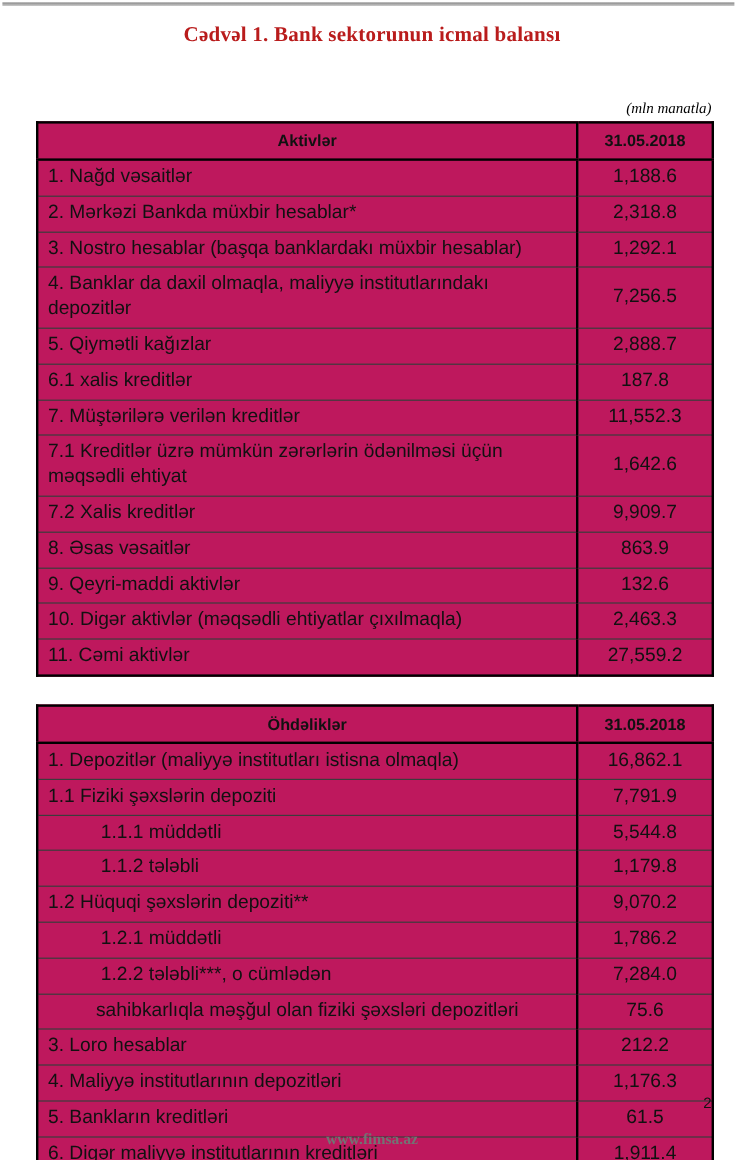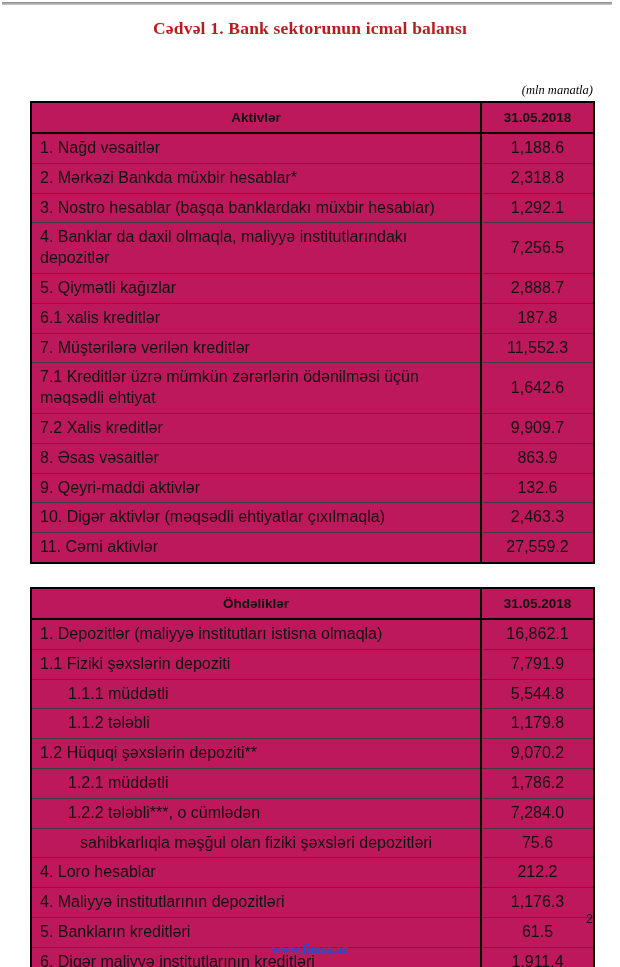--- a/index.html
+++ b/index.html
@@ -69,41 +69,41 @@
   .fin-table td.value {
     border-left: 2px solid #000000;
     text-align: center;
   }
   .fin-table td {
     font-size: 16px;
     line-height: 1.3;
     padding: 4px 8px;
   }
   .fin-table td.value { padding: 4px 4px; }
-  tr.ind1 td.label { padding-left: 36px; }
+  tr.ind1 td.label { padding-left: 52px; }
   tr.ind2 td.label { padding-left: 48px; }
   tr.total-row td { font-weight: normal; }
   .table-gap { height: 23px; }
   .page-number {
     position: absolute;
     top: 912px;
     right: 27px;
     font-size: 12.5px;
     color: #111111;
   }
   .page-footer {
     position: absolute;
     top: 941px;
     left: 0;
     width: 100%;
     text-align: center;
     font-family: "Liberation Serif", serif;
     font-weight: bold;
     font-size: 13px;
-    color: #1d4ed8;
+    color: #737373;
   }
 </style>
 </head>
 <body>
 
 <div class="page">
 
   <div class="top-rule"></div>
 
   <h1 class="doc-title">Cədvəl 1. Bank sektorunun icmal balansı</h1>
@@ -217,21 +217,21 @@
         </tr>
       <tr class="ind1">
           <td class="label">1.2.2 tələbli***, o cümlədən</td>
           <td class="value">7,284.0</td>
         </tr>
       <tr class="ind2">
           <td class="label">sahibkarlıqla məşğul olan fiziki şəxsləri depozitləri</td>
           <td class="value">75.6</td>
         </tr>
       <tr>
-          <td class="label">4. Loro hesablar</td>
+          <td class="label">3. Loro hesablar</td>
           <td class="value">212.2</td>
         </tr>
       <tr>
           <td class="label">4. Maliyyə institutlarının  depozitləri</td>
           <td class="value">1,176.3</td>
         </tr>
       <tr>
           <td class="label">5. Bankların kreditləri</td>
           <td class="value">61.5</td>
         </tr>

